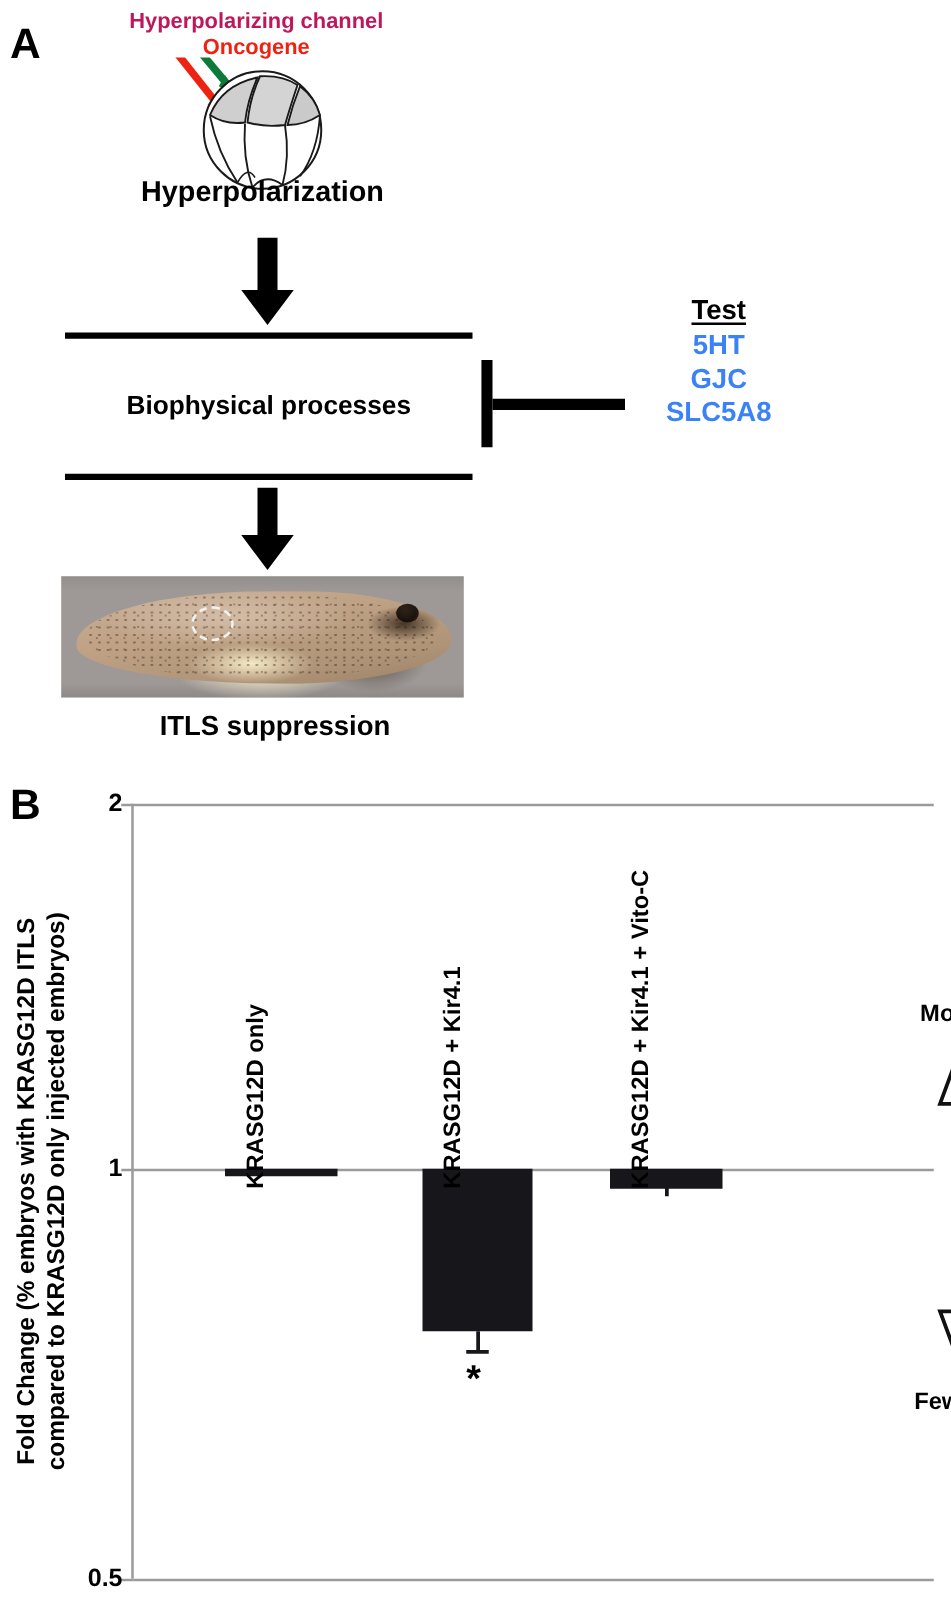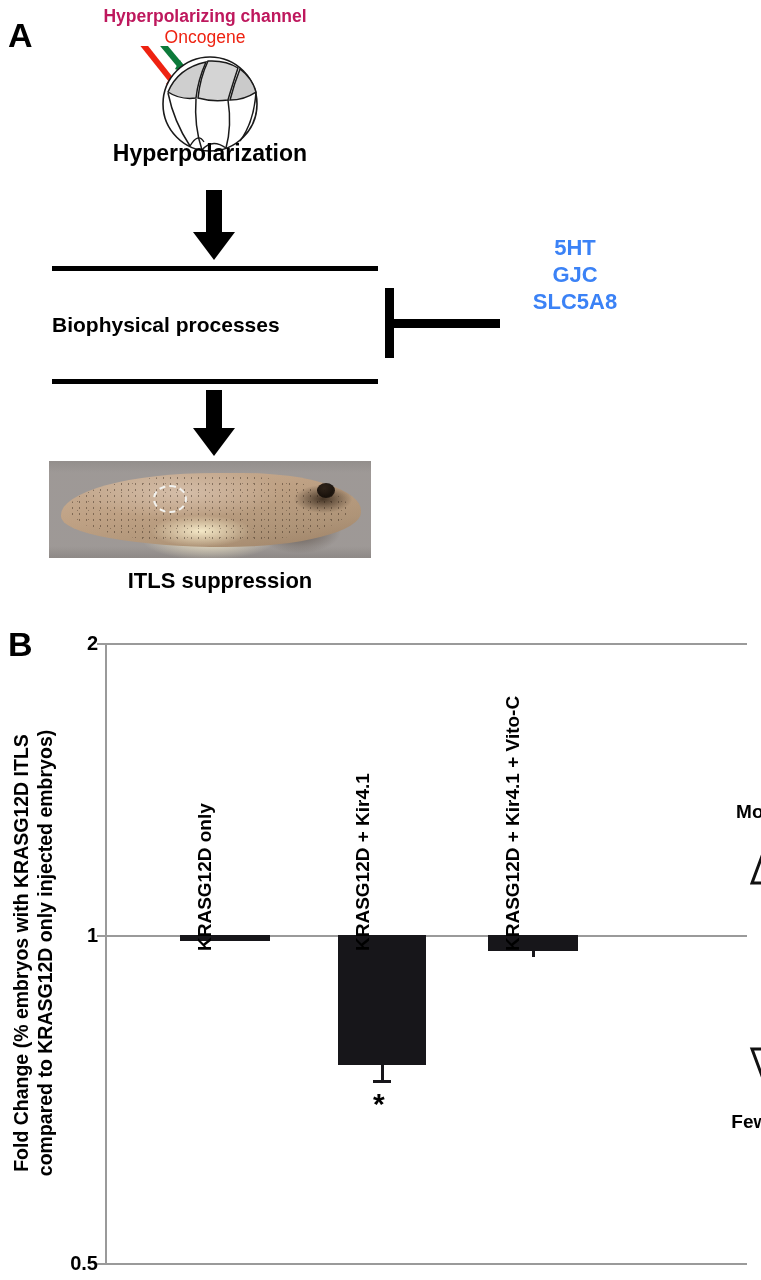--- a/index.html
+++ b/index.html
@@ -34,21 +34,21 @@
     font-weight: bold;
     color: #be185d;
     white-space: nowrap;
   }
   .legend-onco {
     position: absolute;
     left: 50px; top: 27px;
     width: 310px;
     text-align: center;
     font-size: 17.5px;
-    font-weight: normal;
+    font-weight: bold;
     color: #ee2211;
     white-space: nowrap;
   }
 
   #embryo-svg { position: absolute; left: 128px; top: 46px; }
 
   .flow-label {
     position: absolute;
     text-align: center;
     font-weight: bold;
@@ -66,21 +66,21 @@
   
   #process-box {
     position: absolute;
     left: 52px; top: 266px;
     width: 326px; height: 118px;
     border-top: 5px solid #000;
     border-bottom: 5px solid #000;
     box-sizing: border-box;
     display: flex;
     flex-direction: column;
-    align-items: flex-start;
+    align-items: center;
     justify-content: center;
   }
   #process-box .line {
     font-size: 21px;
     font-weight: bold;
     color: #000;
     line-height: 1.28;
     text-align: center;
     white-space: nowrap;
   }
@@ -289,20 +289,21 @@
   <div id="process-box">
     <div class="line">Biophysical processes</div>
   </div>
 
   <svg style="position:absolute; left:385px; top:288px;" width="115" height="70" viewBox="0 0 115 70">
     <rect x="0" y="0" width="9" height="70" fill="#000"></rect>
     <rect x="9" y="31" width="106" height="9" fill="#000"></rect>
   </svg>
 
   <div id="test-block">
+    <div id="test-title">Test</div>
     <div class="test-item">5HT</div>
     <div class="test-item">GJC</div>
     <div class="test-item">SLC5A8</div>
   </div>
 
   <svg style="position:absolute; left:190px; top:390px;" width="48" height="68" viewBox="0 0 48 68">
     <rect x="16" y="0" width="16" height="42" fill="#000"></rect>
     <polygon points="3,38 45,38 24,66" fill="#000"></polygon>
   </svg>
 

